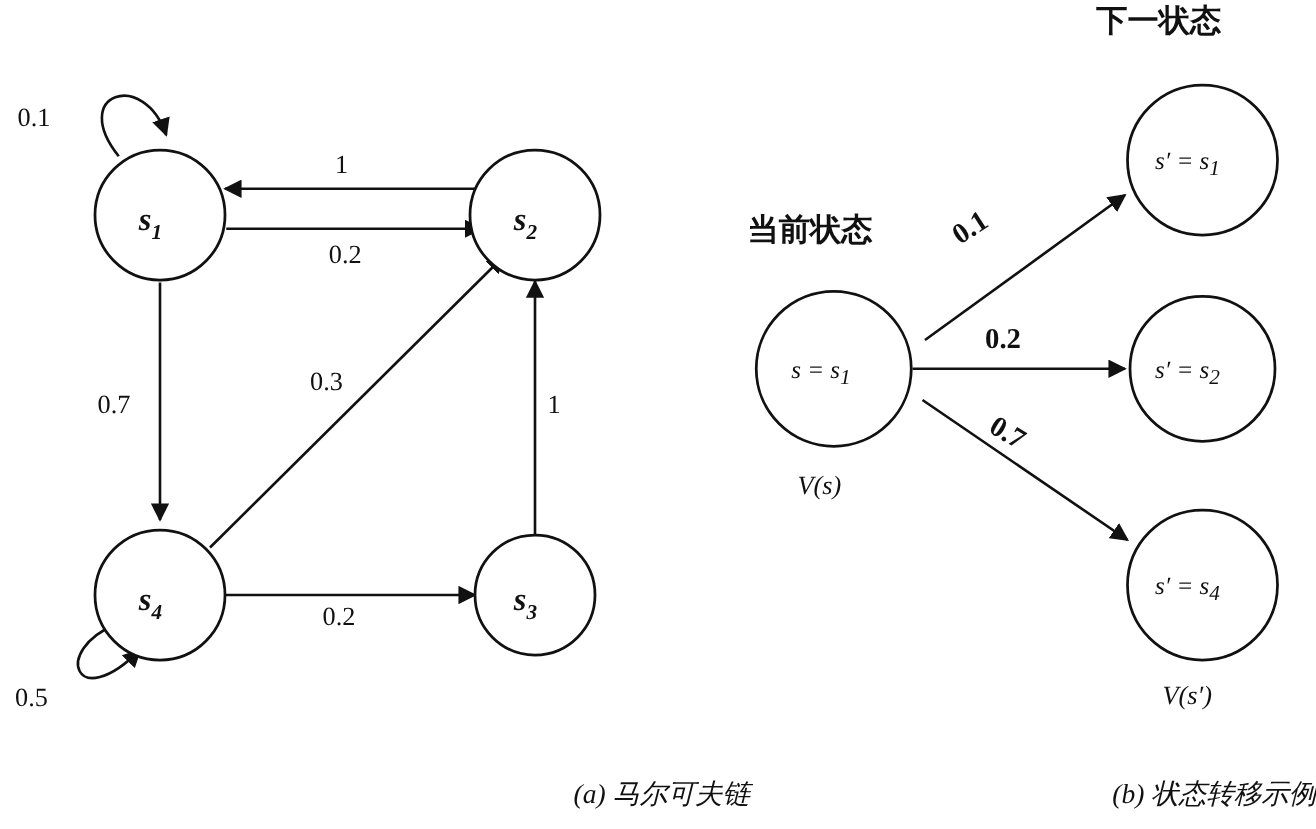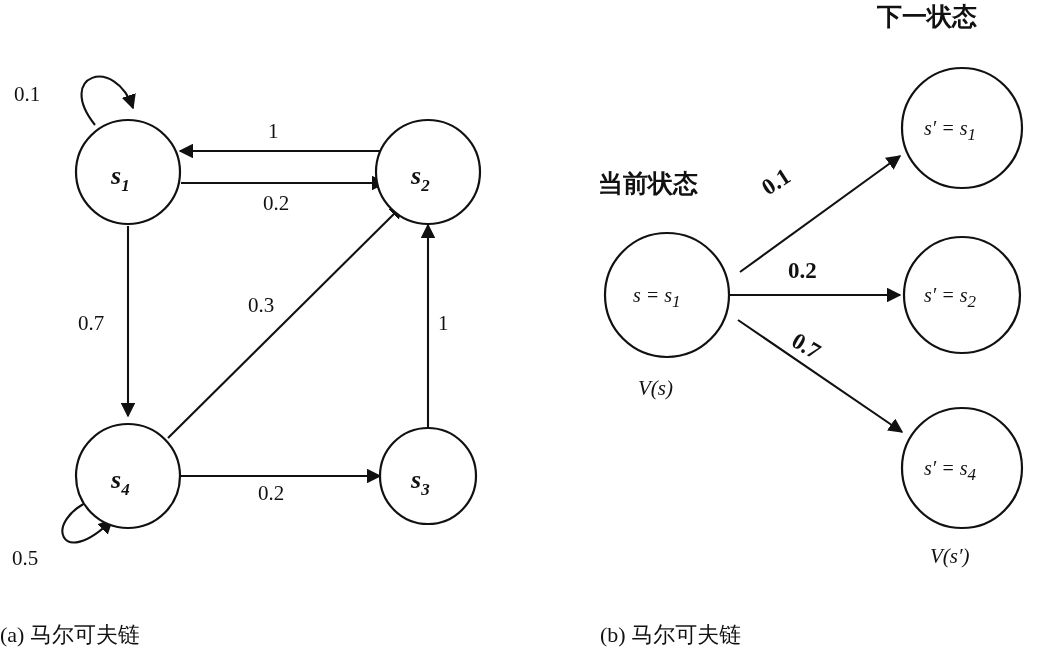--- a/index.html
+++ b/index.html
@@ -24,25 +24,26 @@
     position: absolute;
     top: 0;
   }
   #panel-a { left: 0; width: 600px; height: 663px; }
   #panel-b { left: 600px; width: 453px; height: 554px; }
 
   svg { display: block; }
 
   .caption {
     position: absolute;
-    text-align: left;
+    text-align: right;
     font-size: 22px;
     font-family: "Liberation Serif", serif;
     color: #111111;
     white-space: nowrap;
+    font-style: italic;
   }
   #caption-a { left: 0; width: 600px; top: 620px; }
   #caption-b { left: 600px; width: 453px; top: 620px; }
 
   .node-label {
     font-family: "Liberation Serif", serif;
     font-style: italic;
     font-weight: bold;
     font-size: 26px;
     fill: #111111;
@@ -188,14 +189,14 @@
       <circle class="node" cx="362" cy="468" r="60"></circle>
       <text class="state-label" x="324" y="475">
         <tspan>s′ = s</tspan><tspan class="node-sub" dy="5">4</tspan>
       </text>
 
       <text class="value-label" x="330" y="563">V(s′)</text>
     </svg>
   </div>
 
   <div class="caption" id="caption-a">(a) 马尔可夫链</div>
-  <div class="caption" id="caption-b">(b) 马尔可夫链</div>
+  <div class="caption" id="caption-b">(b) 状态转移示例</div>
 </div>
 
 </body></html>

